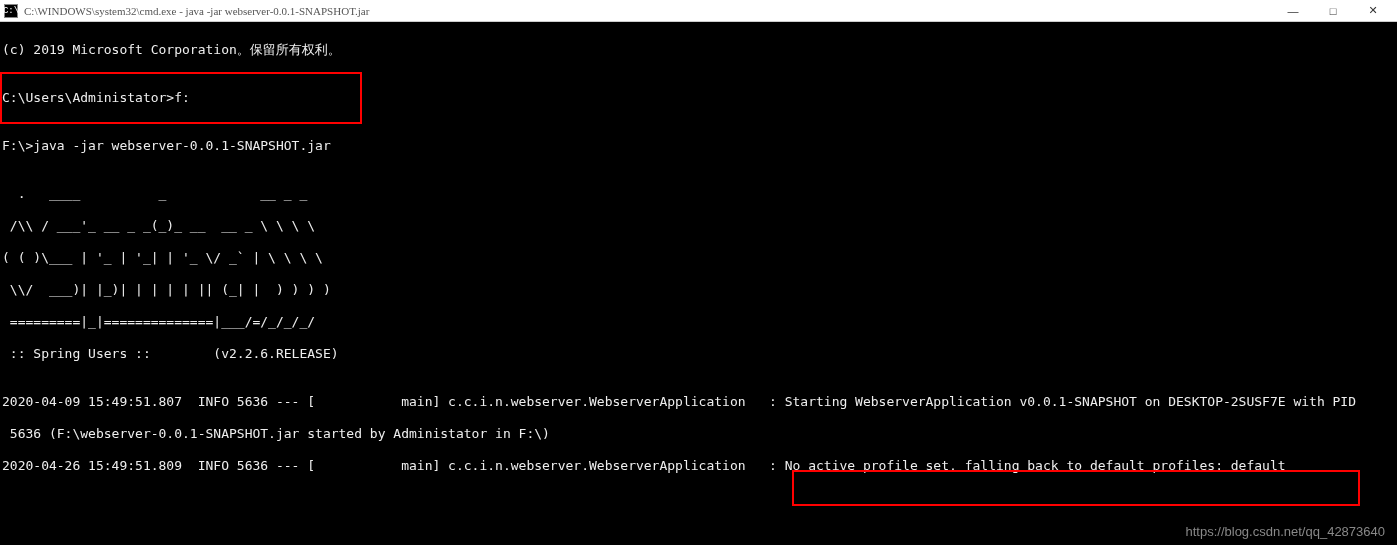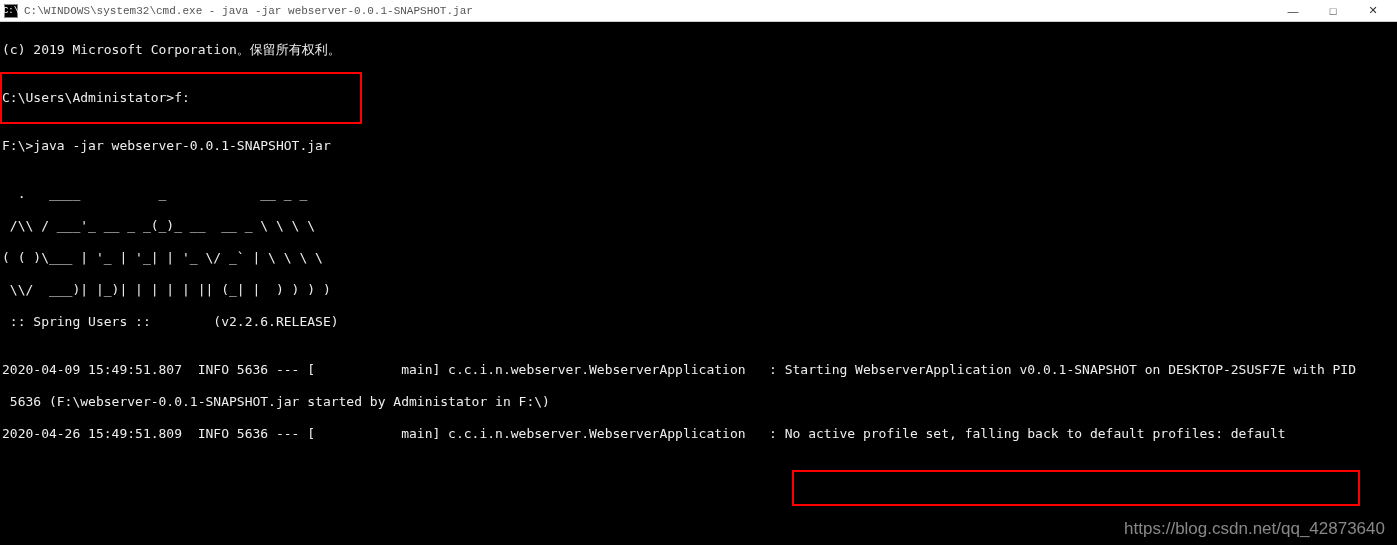--- a/index.html
+++ b/index.html
@@ -33,21 +33,21 @@
       margin-right: 6px;
       display: inline-flex;
       align-items: center;
       justify-content: center;
       font-size: 9px;
       color: #fff;
     }
     .titlebar-text {
       color: #555;
       font-size: 11px;
-      font-family: Liberation Mono, monospace;
+      font-family: Liberation Serif, serif;
       flex: 1;
     }
     .window-controls {
       display: flex;
       gap: 0;
     }
     .win-btn {
       width: 40px;
       height: 22px;
       display: flex;
@@ -81,21 +81,21 @@
       top: 470px;
       width: 568px;
       height: 36px;
     }
     .watermark {
       position: absolute;
       right: 12px;
       bottom: 6px;
       color: #888;
       font-family: Arial, sans-serif;
-      font-size: 17px;
+      font-size: 13px;
     }
   </style>
 </head>
 <body>
 
 <div class="titlebar">
   <span class="titlebar-icon">C:\</span>
   <span class="titlebar-text">C:\WINDOWS\system32\cmd.exe - java  -jar webserver-0.0.1-SNAPSHOT.jar</span>
   <div class="window-controls">
     <div class="win-btn">—</div>
@@ -108,20 +108,21 @@
 <div>(c) 2019 Microsoft Corporation。保留所有权利。</div>
 <div></div>
 <div>C:\Users\Administator&gt;f:</div>
 <div></div>
 <div>F:\&gt;java -jar webserver-0.0.1-SNAPSHOT.jar</div>
 <div></div>
 <div>  .   ____          _            __ _ _</div>
 <div> /\\ / ___'_ __ _ _(_)_ __  __ _ \ \ \ \</div>
 <div>( ( )\___ | '_ | '_| | '_ \/ _` | \ \ \ \</div>
 <div> \\/  ___)| |_)| | | | | || (_| |  ) ) ) )</div>
+<div> =========|_|==============|___/=/_/_/_/</div>
 <div> :: Spring Users ::        (v2.2.6.RELEASE)</div>
 <div></div>
 <div>2020-04-09 15:49:51.807  INFO 5636 --- [           main] c.c.i.n.webserver.WebserverApplication   : Starting WebserverApplication v0.0.1-SNAPSHOT on DESKTOP-2SUSF7E with PID</div>
 <div> 5636 (F:\webserver-0.0.1-SNAPSHOT.jar started by Administator in F:\)</div>
 <div>2020-04-26 15:49:51.809  INFO 5636 --- [           main] c.c.i.n.webserver.WebserverApplication   : No active profile set, falling back to default profiles: default</div>
 
 
 
 
 

